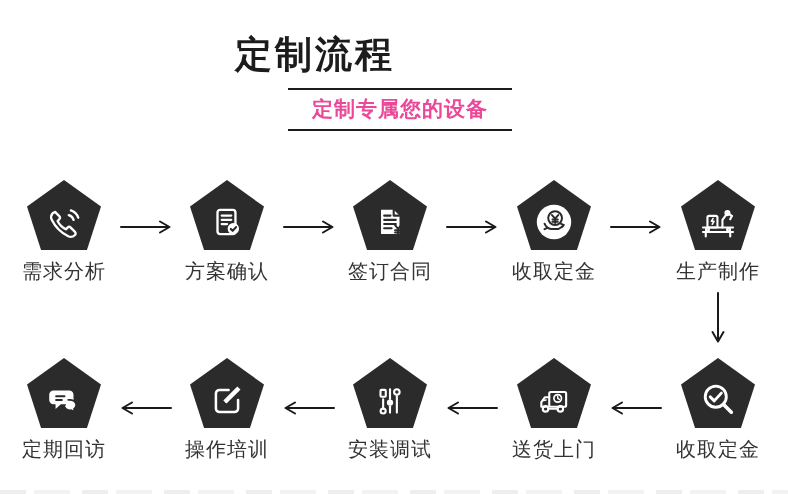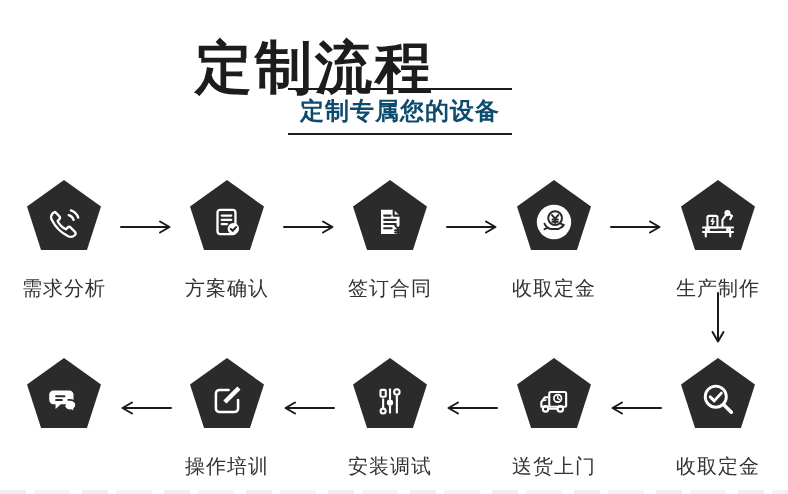--- a/index.html
+++ b/index.html
@@ -3,39 +3,39 @@
 <meta charset="utf-8">
 <style>
   html,body{margin:0;padding:0;}
   body{
     width:788px;height:494px;position:relative;overflow:hidden;
     background:#ffffff;
     font-family:"Liberation Sans","DejaVu Sans",sans-serif;
   }
   .page-title{
     position:absolute;top:30px;left:0;width:630px;text-align:center;
-    font-size:57px;font-weight:bold;color:#1c1c1c;letter-spacing:3px;
+    font-size:37px;font-weight:bold;color:#1c1c1c;letter-spacing:3px;
   }
   .subtitle-box{
     position:absolute;top:88px;left:288px;width:224px;
     border-top:2px solid #1c1c1c;border-bottom:2px solid #1c1c1c;
     padding:5px 0 6px 0;text-align:center;
   }
   .subtitle-box .subtitle{
-    font-size:24px;font-weight:bold;color:#0c4a6e;letter-spacing:1px;
+    font-size:21px;font-weight:bold;color:#ec4899;letter-spacing:1px;
   }
   .step{position:absolute;width:110px;text-align:center;}
   .pentagon{
     width:74px;height:70px;margin:0 auto;background:#2b2b2b;
     clip-path:polygon(50% 0%,100% 38%,81% 100%,19% 100%,0% 38%);
     display:flex;align-items:flex-end;justify-content:center;
   }
   .pentagon svg{display:block;margin:0 auto 8px auto;}
   .step-label{
-    margin-top:25px;font-size:20px;color:#333333;letter-spacing:1px;white-space:nowrap;
+    margin-top:8px;font-size:20px;color:#333333;letter-spacing:1px;white-space:nowrap;
   }
   .arrow{position:absolute;}
   .arrow svg{display:block;}
   .next-section-peek{
     position:absolute;left:0;top:490px;width:788px;height:4px;
     background:repeating-linear-gradient(90deg,
       #ececec 0px,#ececec 26px,#ffffff 26px,#ffffff 34px,
       #f1f1f1 34px,#f1f1f1 70px,#ffffff 70px,#ffffff 82px);
     opacity:.9;
   }
@@ -134,20 +134,21 @@
 
 <div class="step" style="left:9px;top:358px;">
   <div class="pentagon">
     <svg width="38" height="38" viewBox="0 0 36 36" fill="none" stroke-linecap="round" stroke-linejoin="round">
       <path d="M8 8 h15 a4 4 0 0 1 4 4 v5 a4 4 0 0 1-4 4 h-8 l-5 4.5 v-4.5 h-2 a4 4 0 0 1-4-4 v-5 a4 4 0 0 1 4-4 Z" fill="#ffffff"></path>
       <path d="M10.5 13.5 h8" stroke="#2b2b2b" stroke-width="1.8"></path>
       <path d="M10.5 17 h5.5" stroke="#2b2b2b" stroke-width="1.8"></path>
       <path d="M22 17 c4.5-.5 7.5 1.8 7.5 4.8 0 1.6-.8 2.9-2.1 3.8 l.8 3 -3.2-1.9 c-2.8.3-5.4-.9-6.3-2.9" fill="#ffffff" stroke="#2b2b2b" stroke-width="1.6"></path>
     </svg>
   </div>
+  <div class="step-label">定期回访</div>
 </div>
 
 <div class="step" style="left:172px;top:358px;font-family:Liberation Mono, monospace;">
   <div class="pentagon">
     <svg width="38" height="38" viewBox="0 0 36 36" fill="none" stroke="#ffffff" stroke-width="2.4" stroke-linecap="round" stroke-linejoin="round">
       <path d="M28.5 17 v8 a3.5 3.5 0 0 1-3.5 3.5 h-14 a3.5 3.5 0 0 1-3.5-3.5 v-14 A3.5 3.5 0 0 1 11 7.5 h8.5"></path>
       <path d="M27.8 7.2 l-10.3 10.3" stroke-width="4.2" stroke-linecap="square"></path>
       <path d="M16.2 19.8 l1.3-2.3 1.5 1.5 Z" fill="#ffffff" stroke="none"></path>
     </svg>
   </div>

